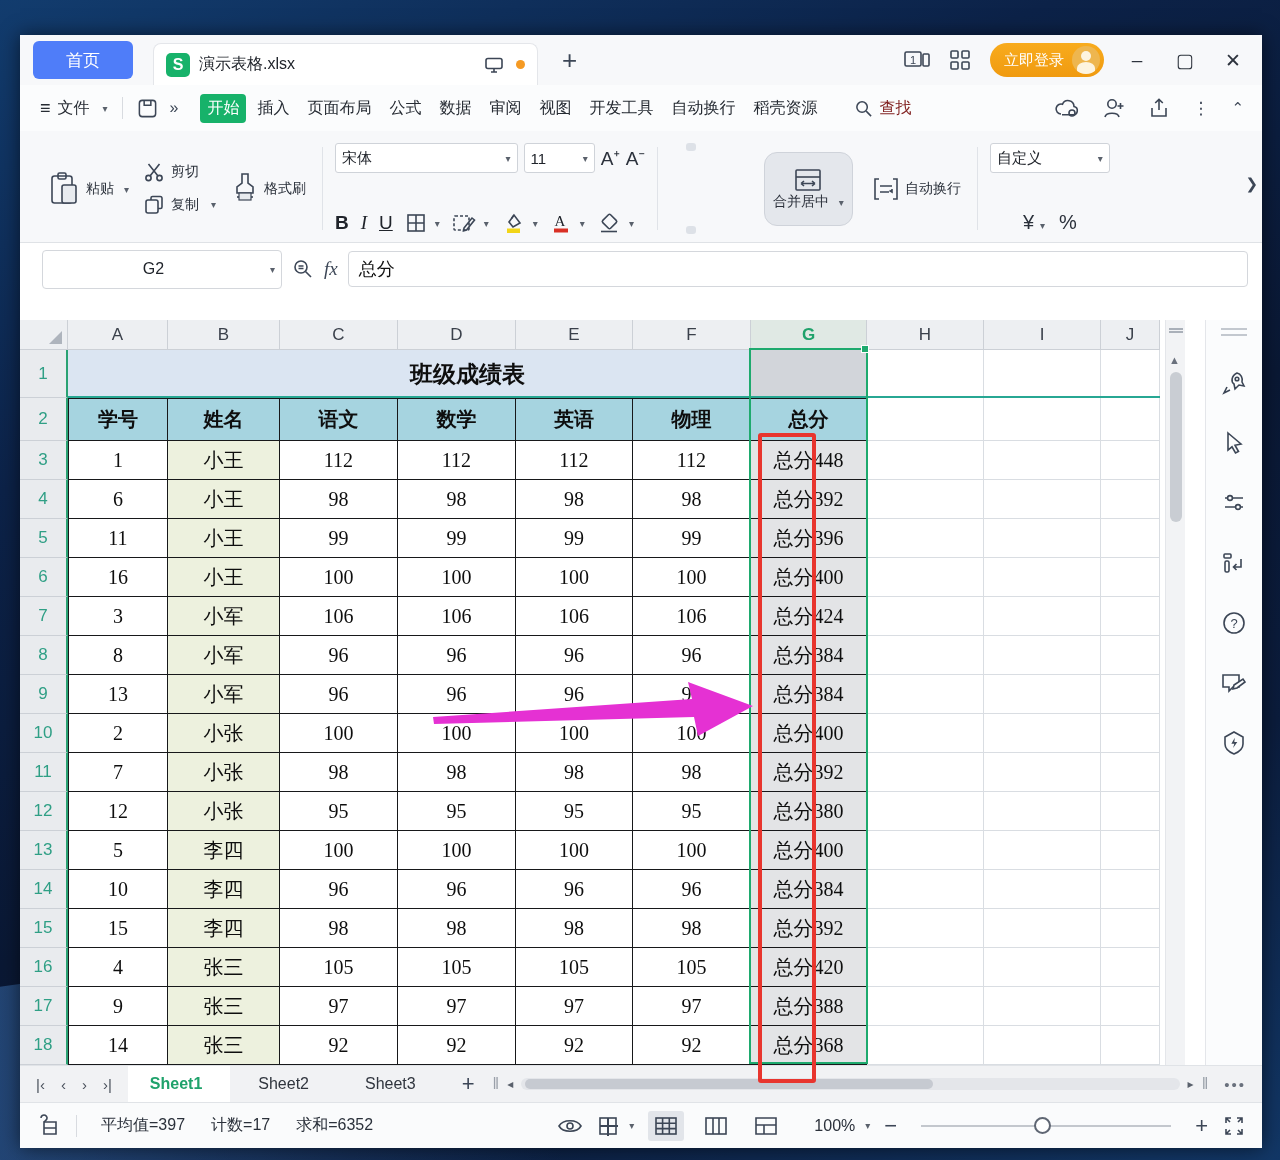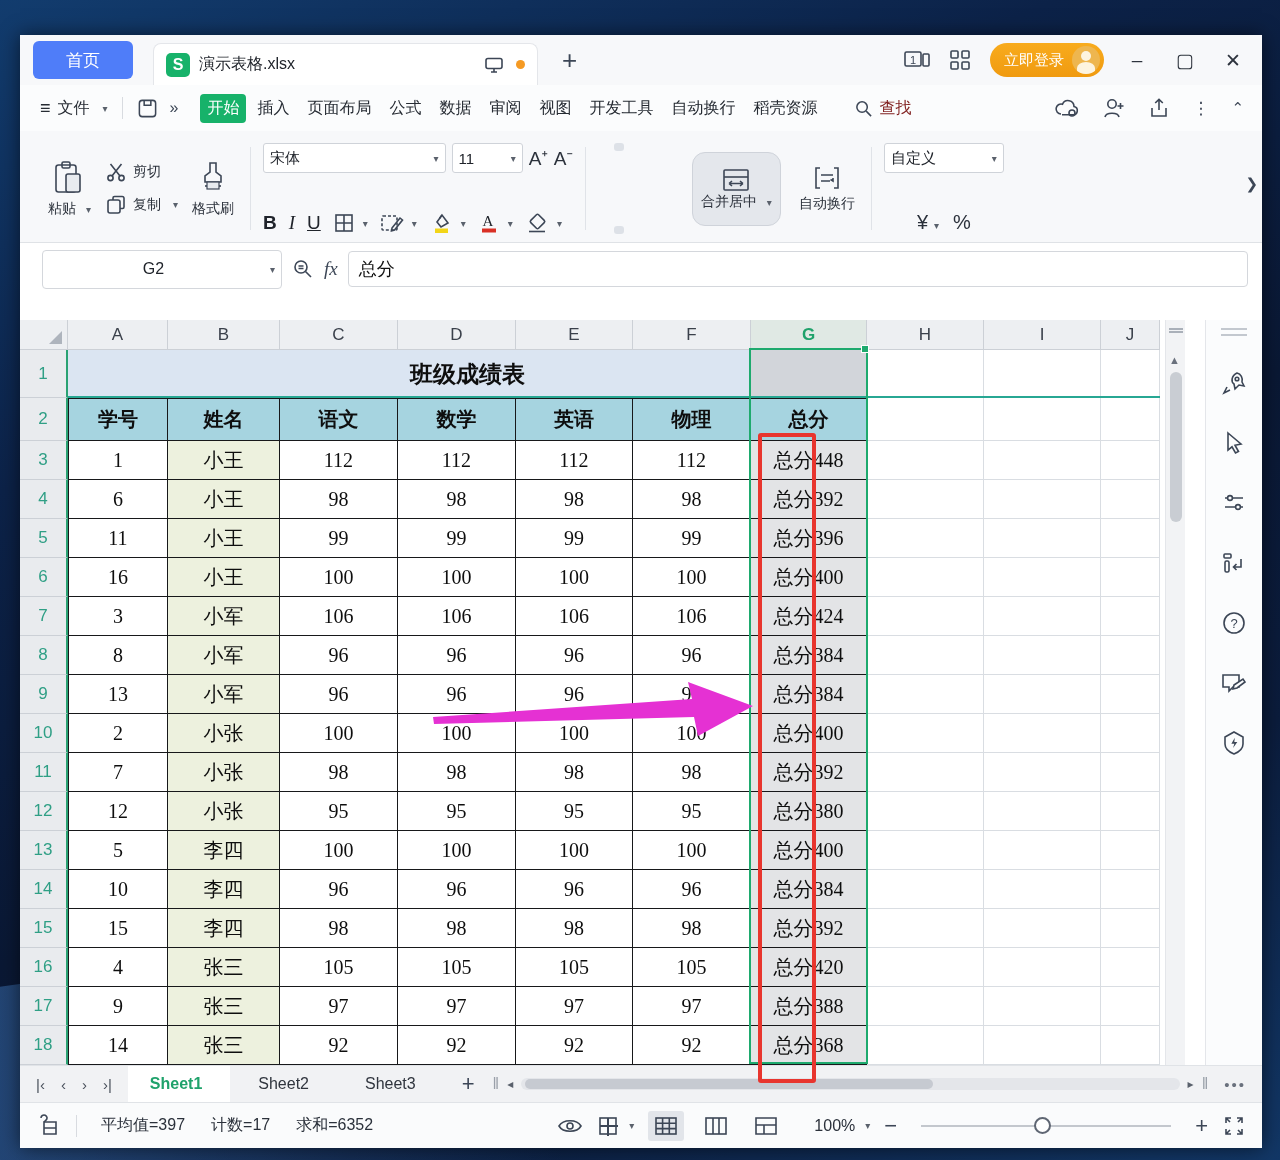--- a/index.html
+++ b/index.html
@@ -45,21 +45,21 @@
   .qaccess{ display:flex; align-items:center; gap:12px; padding:0 14px; color:#3c4656;}
   .menu-items{ display:flex; align-items:center; gap:4px; margin-left:8px;}
   .menu-item{ padding:4px 7px; border-radius:4px;}
   .menu-item.active{ background:#17b26a; color:#fff; }
   .search-zone{ display:flex; align-items:center; gap:6px; margin-left:30px; color:#7f1d1d;}
   .mb-right{ margin-left:auto; display:flex; align-items:center; gap:22px; padding-right:18px; color:#3c4656;}
   
   .ribbon{ height:112px; background:#f7f8fa; border-bottom:1px solid #dfe2e6; display:flex; padding:10px 6px 6px 14px; flex:0 0 auto; position:relative;}
   .rgroup{ display:flex; flex-direction:column; justify-content:space-between; padding:2px 10px;}
   .rdivider{ width:1px; background:#e0e3e8; margin:6px 2px;}
-  .big-btn{ display:flex; flex-direction:column; align-items:center; justify-content:center; gap:4px; font-size:14px; color:#2b313b; padding:0 4px;}
+  .big-btn{ display:flex; flex-direction:row; align-items:center; justify-content:center; gap:4px; font-size:14px; color:#2b313b; padding:0 4px;}
   .sm-row{ display:flex; align-items:center; gap:6px; font-size:14px; color:#2b313b;}
   .paste-group{ flex-direction:row; gap:10px; align-items:center;}
   .cutcopy{ display:flex; flex-direction:column; gap:12px;}
   .fld{ background:#fff; border:1px solid #cfd3d9; border-radius:3px; height:30px; display:flex; align-items:center; padding:0 6px; font-size:15px; color:#20242b; justify-content:space-between;}
   .caret{ font-size:10px; color:#5a616c; margin-left:6px;}
   .fmt-row{ display:flex; align-items:center; gap:12px; font-size:19px; color:#20242b;}
   .btn-ico{ display:flex; align-items:center; gap:2px;}
   .bars{ width:20px; height:13px; background:linear-gradient(#46505f 0 2px,transparent 2px 5.5px,#46505f 5.5px 7.5px,transparent 7.5px 11px,#46505f 11px 13px);}
   .alignbox{ padding:4px 5px; border-radius:3px;}
   .alignbox.sel{ background:#dde1e7;}

